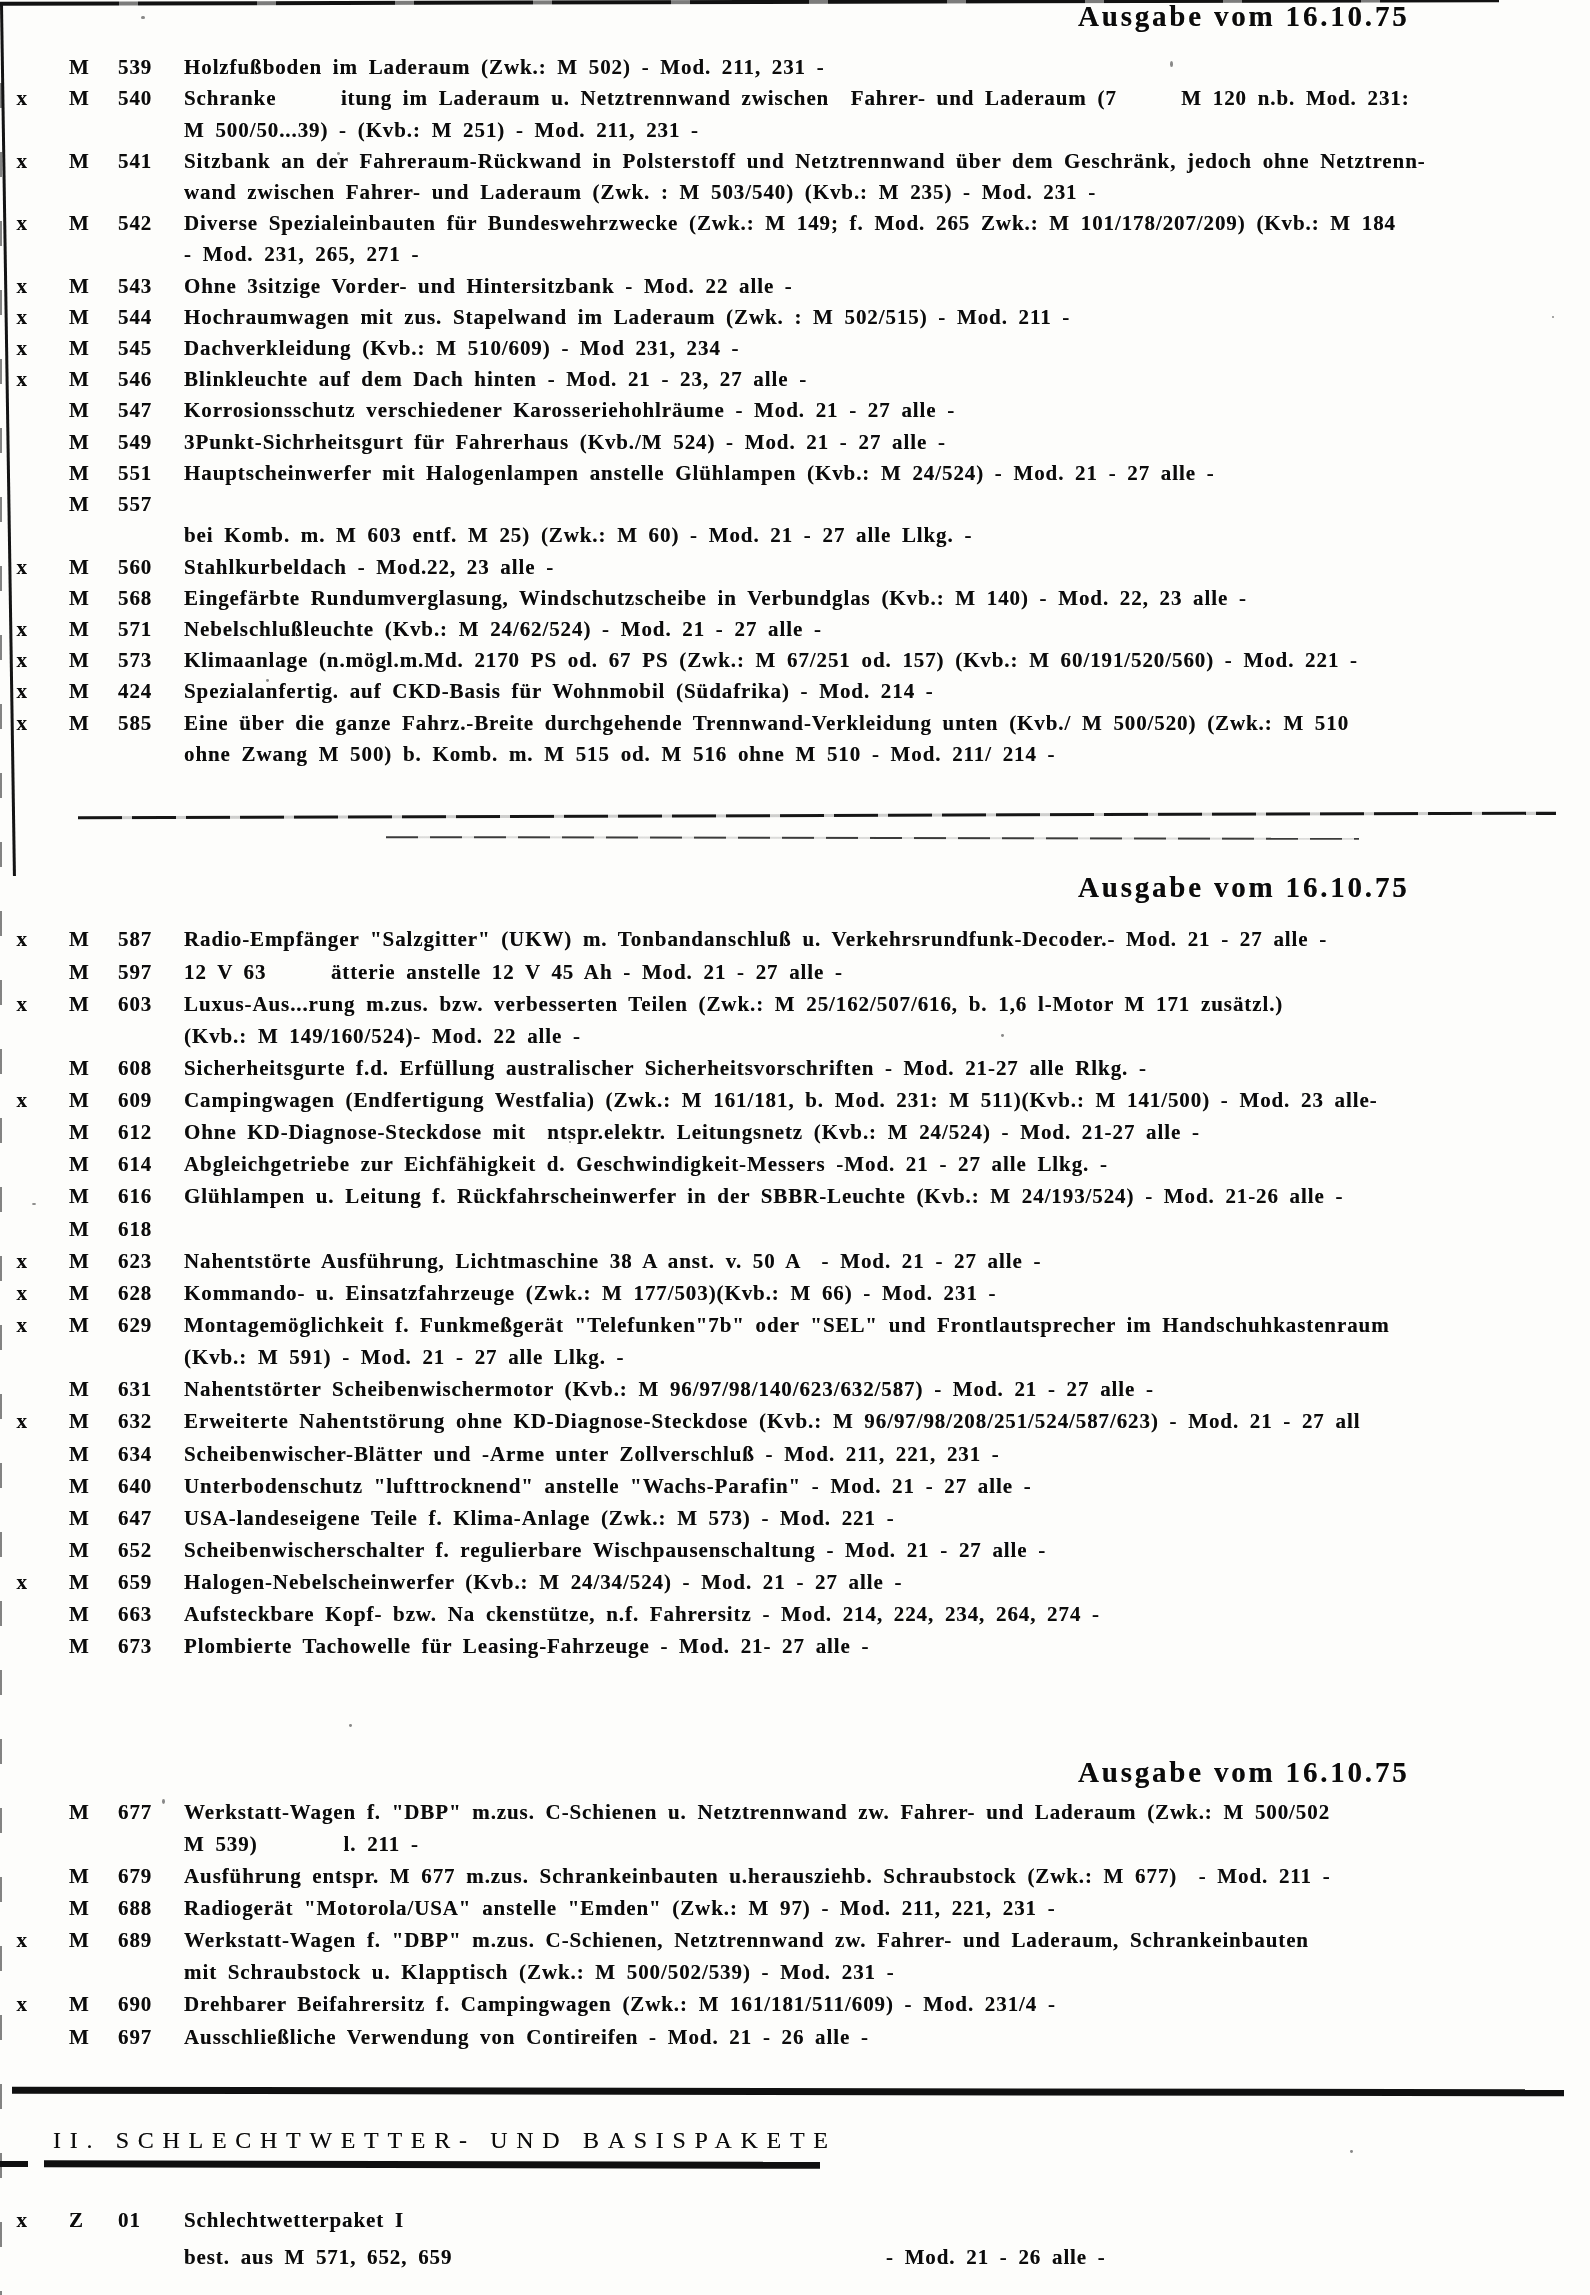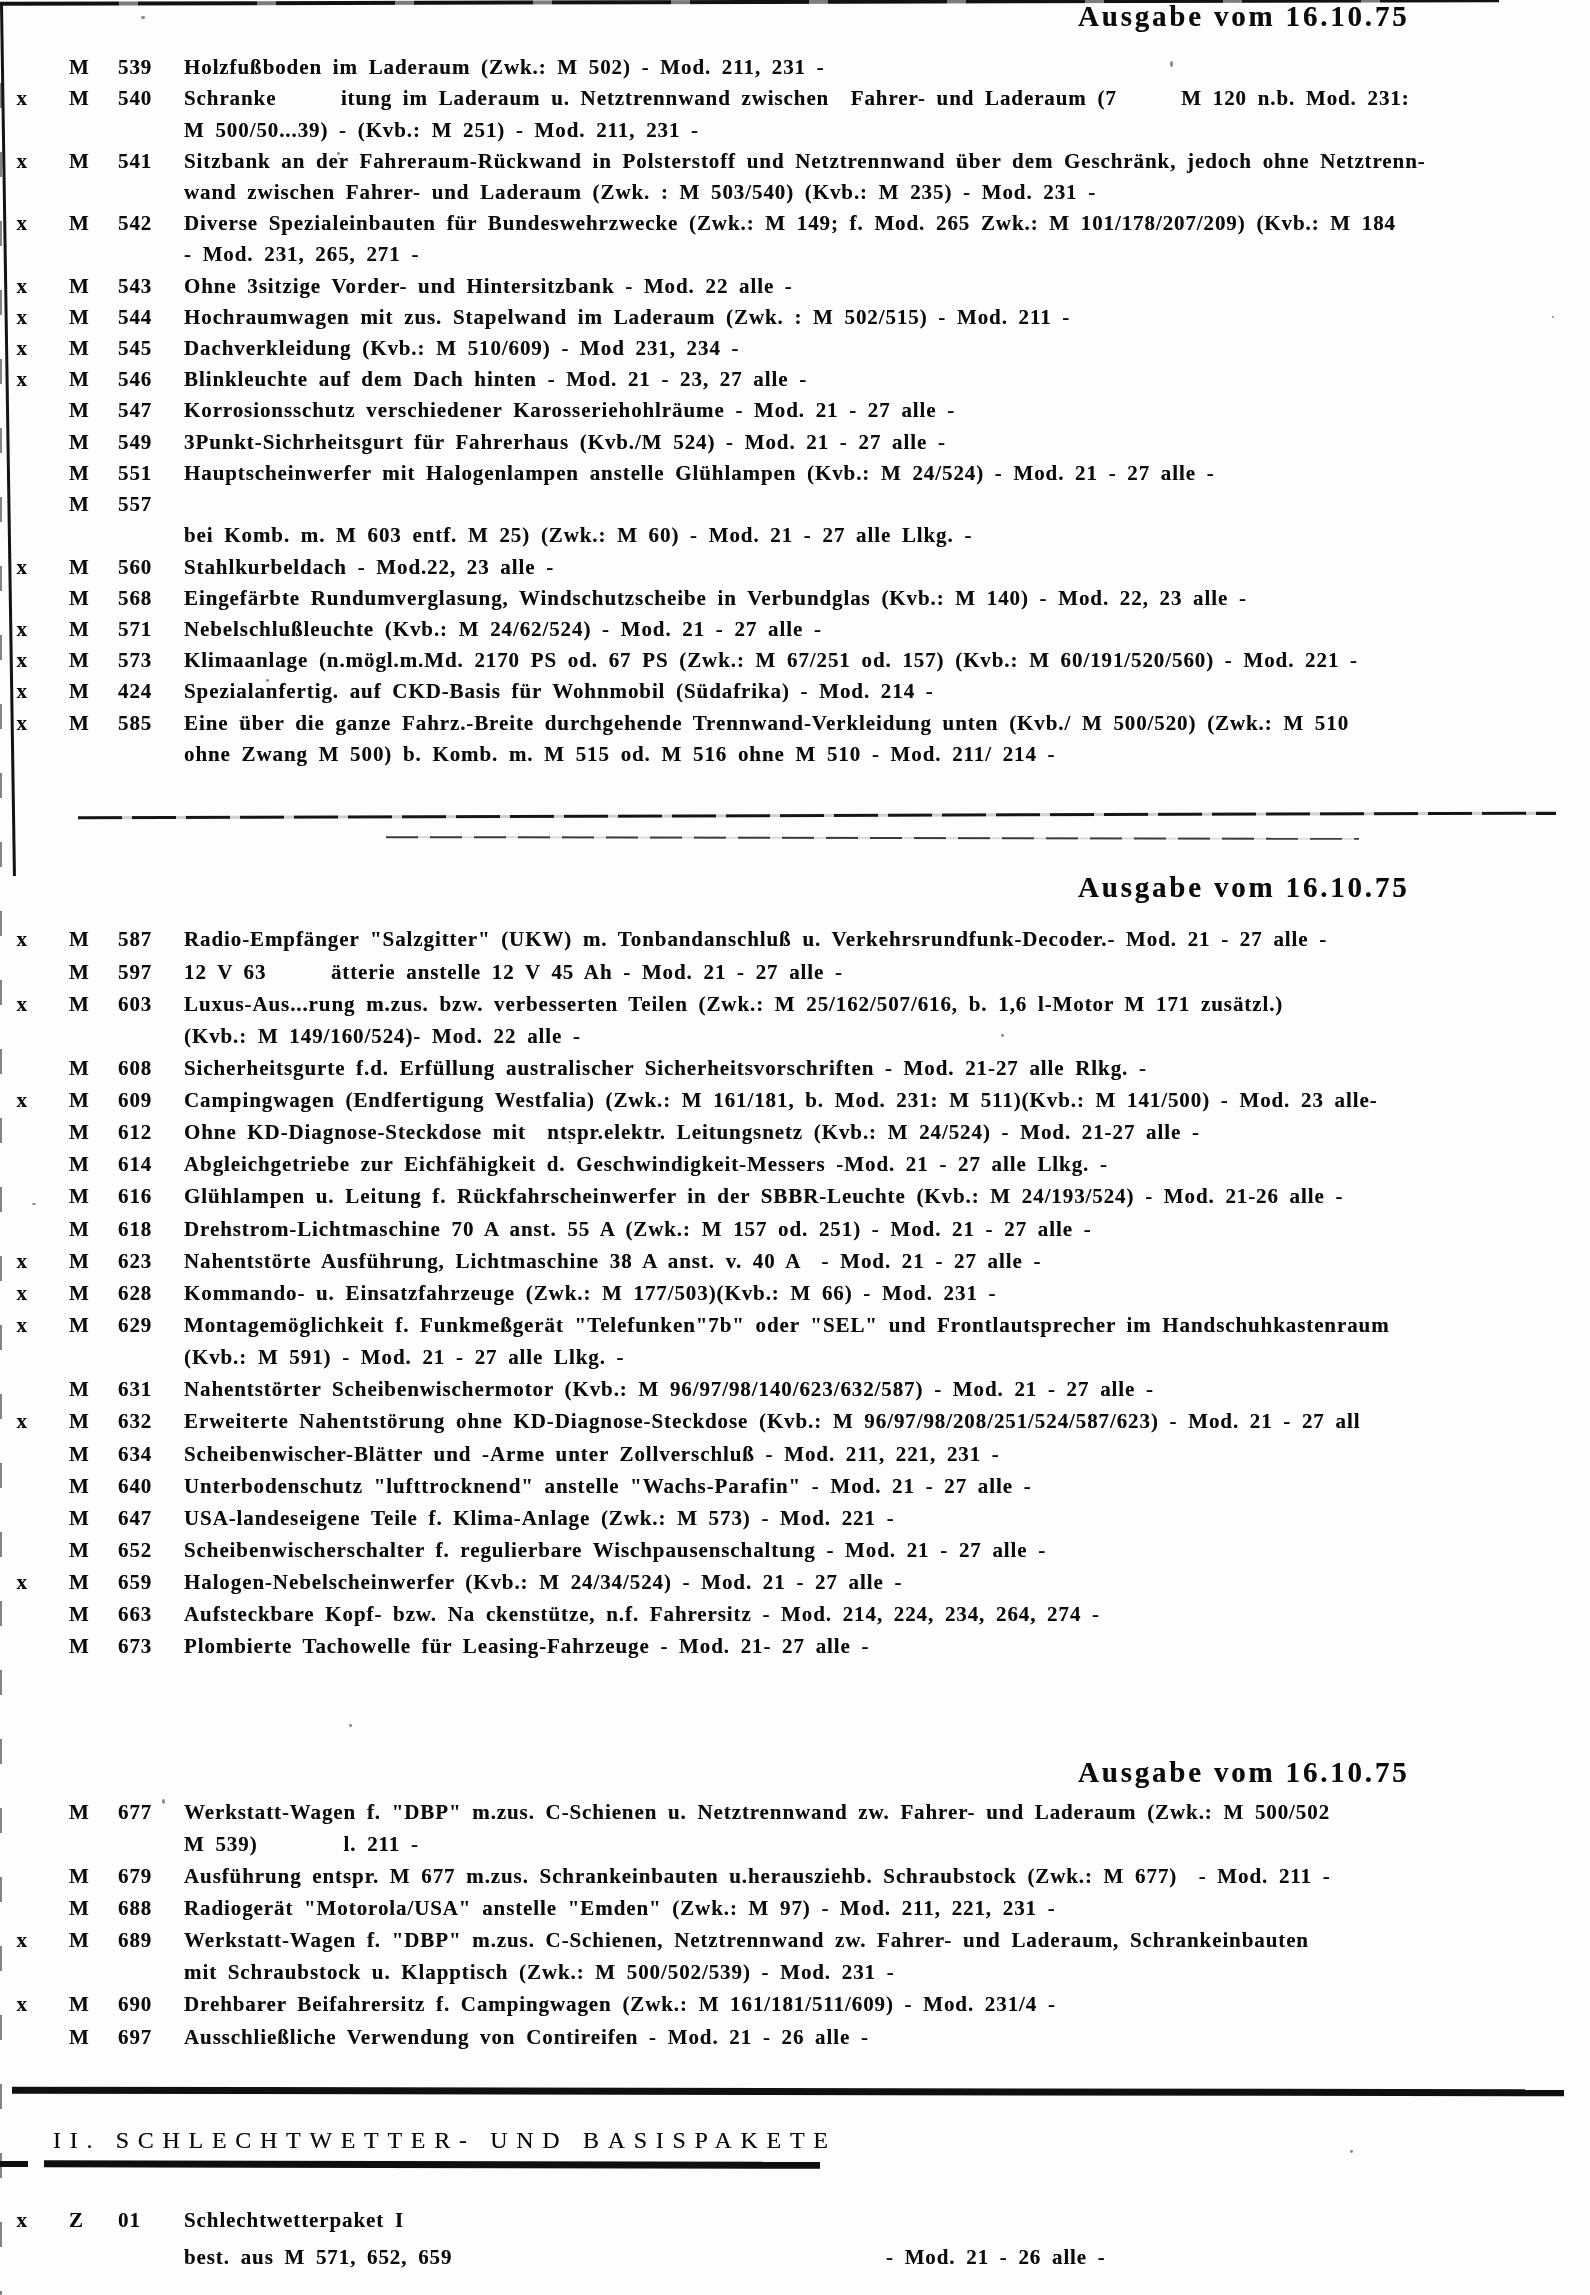--- a/index.html
+++ b/index.html
@@ -228,27 +228,26 @@
         <span class="cell txt">Abgleichgetriebe zur Eichfähigkeit d. Geschwindigkeit-Messers -Mod. 21 - 27 alle Llkg. -</span>
       </div>
       <div class="row" style="top: 1184px;">
         <span class="cell code">M</span>
         <span class="cell num">616</span>
         <span class="cell txt">Glühlampen u. Leitung f. Rückfahrscheinwerfer in der SBBR-Leuchte (Kvb.: M 24/193/524) - Mod. 21-26 alle -</span>
       </div>
       <div class="row" style="top: 1217px;">
         <span class="cell code">M</span>
         <span class="cell num">618</span>
-        <span class="cell txt">Drehstrom-Lichtmaschine 70 A anst. 55 A (Zwk.: M 157 od. 251) - Mod. 21 - 27 alle -</span>
       </div>
       <div class="row" style="top: 1249px;">
         <span class="cell marker">x</span>
         <span class="cell code">M</span>
         <span class="cell num">623</span>
-        <span class="cell txt">Nahentstörte Ausführung, Lichtmaschine 38 A anst. v. 40 A  - Mod. 21 - 27 alle -</span>
+        <span class="cell txt">Nahentstörte Ausführung, Lichtmaschine 38 A anst. v. 50 A  - Mod. 21 - 27 alle -</span>
       </div>
       <div class="row" style="top: 1281px;">
         <span class="cell marker">x</span>
         <span class="cell code">M</span>
         <span class="cell num">628</span>
         <span class="cell txt">Kommando- u. Einsatzfahrzeuge (Zwk.: M 177/503)(Kvb.: M 66) - Mod. 231 -</span>
       </div>
       <div class="row" style="top: 1313px;">
         <span class="cell marker">x</span>
         <span class="cell code">M</span>

